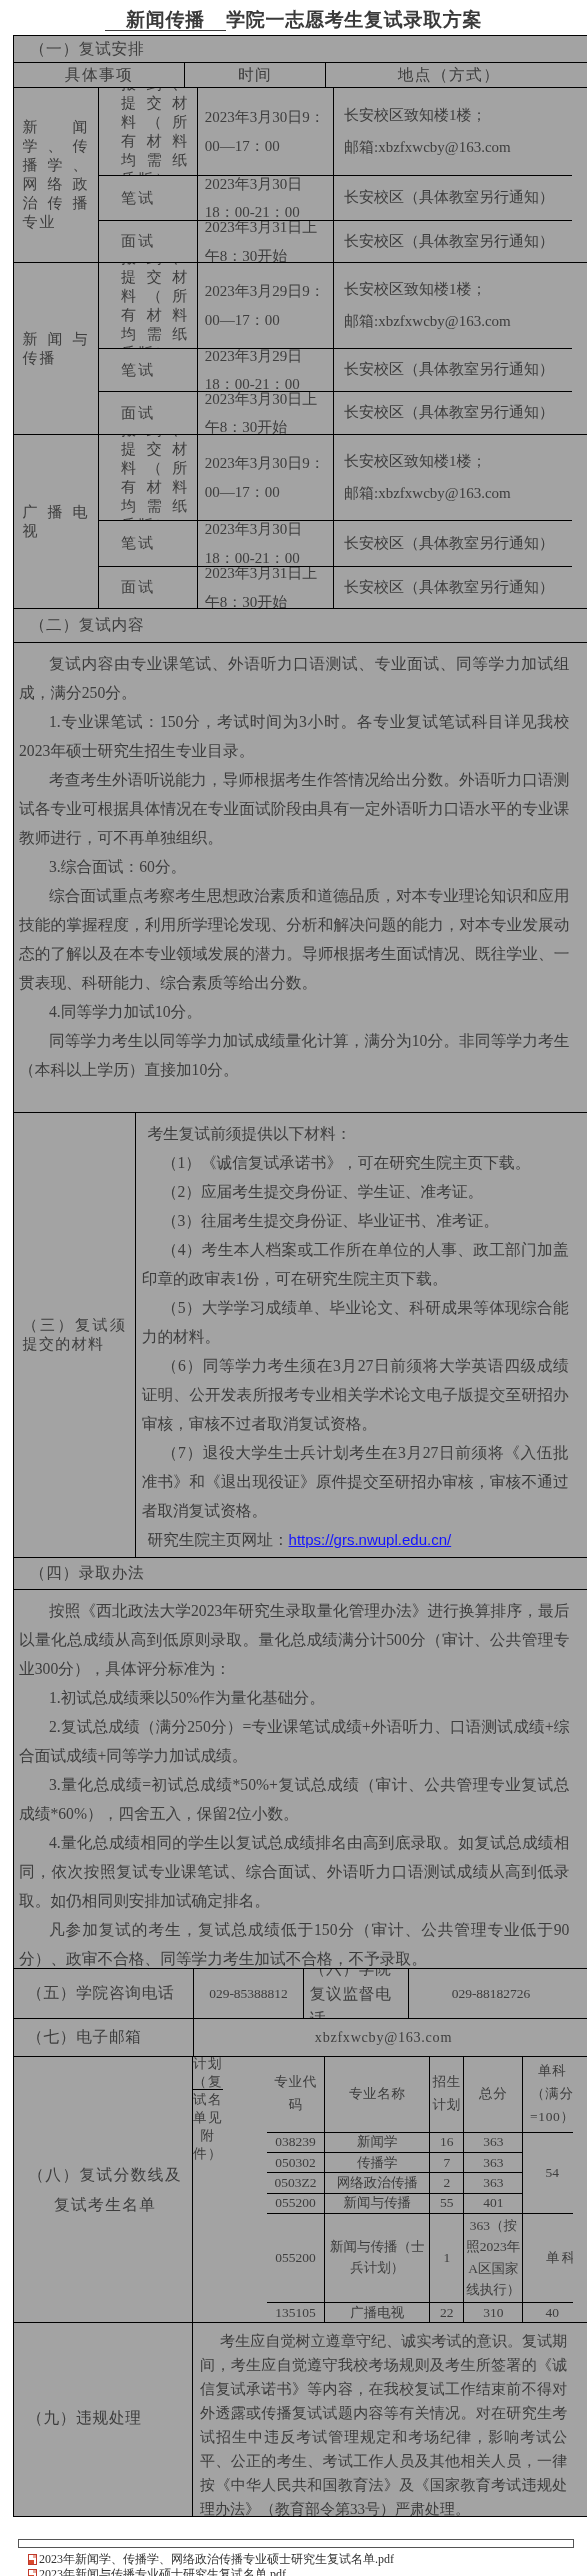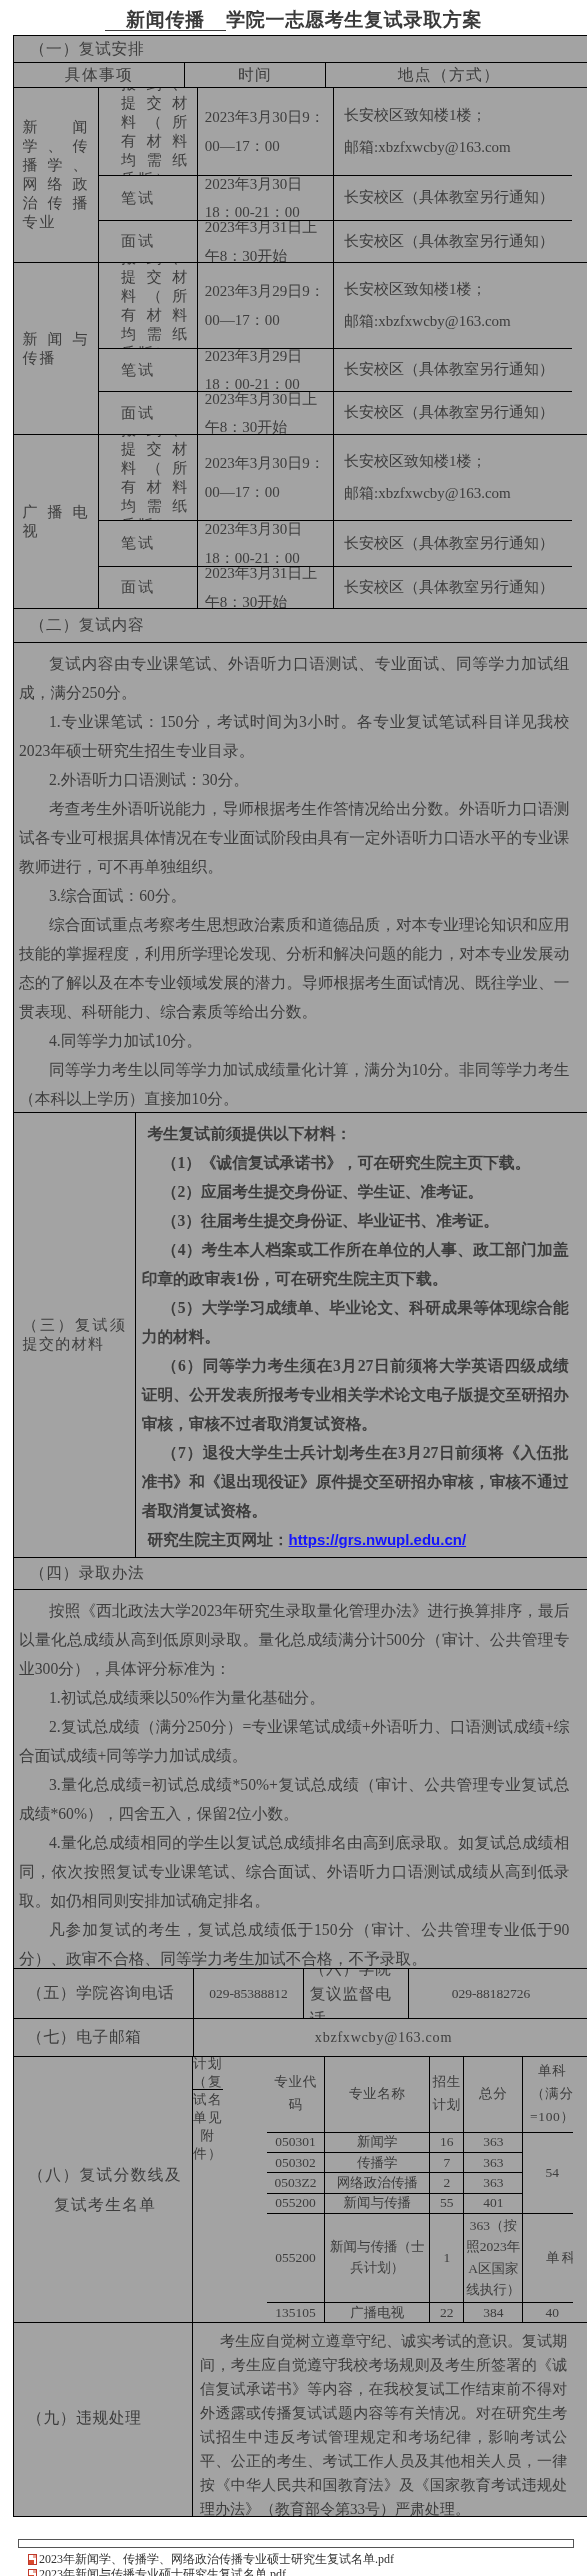--- a/index.html
+++ b/index.html
@@ -55,21 +55,21 @@
   .sub123{height:88px}.sub63{height:45px}.sub58{height:41px}
   .sub121{height:86px}.sub61{height:43px}.sub59{height:42px}.sub64{height:46px}
   .content-cell { font-size:15.7px; line-height:29px; padding:5.7px 3.6px 0 5px; text-align:justify; }
   .content-cell p { text-indent:30px; }
   .h660{height:470px}.h533{height:379px}
   .h625{height:445px}
   .matlabel {
     width:122px; font-size:15px; letter-spacing:1.4px; padding:7.1px 8.5px;
     display:flex; align-items:center; text-align:justify;
   }
-  .mat-content { width:437px; font-size:15.7px; line-height:29px; padding:5.7px 4.3px 0 5.7px; text-align:justify;font-weight:bold; }
+  .mat-content { width:437px; font-size:15.7px; line-height:29px; padding:5.7px 4.3px 0 5.7px; text-align:justify; }
   .mat-content .intro { text-indent:5.7px; }
   .mat-content .mitem { text-indent:20px; }
   .mat-content .homepage { text-indent:5.7px; }
   .homepage a {
     color:#1414ff; text-decoration:underline;
     font-family:"Liberation Sans","DejaVu Sans",sans-serif; font-size:15px;
   }
   .w253{width:180px}.w155{width:110px}.w147{width:105px}.w230{width:164px}.w532{width:379px}
   .w251{width:179px}
   .phone-label { font-size:15.7px; padding:4.3px 7.1px 4.3px 13px; display:flex; align-items:center; letter-spacing:0.7px; }
@@ -197,21 +197,20 @@
     </div>
   </div>
 
   <div class="row h48">
       <div class="cell last sec-label" style="width:559px">（二）复试内容</div>
     </div>
   <div class="row h660">
       <div class="cell last content-cell" style="width:559px">
     <p>复试内容由专业课笔试、外语听力口语测试、专业面试、同等学力加试组成，满分250分。</p>
     <p>1.专业课笔试：150分，考试时间为3小时。各专业复试笔试科目详见我校2023年硕士研究生招生专业目录。</p>
-    <p>2.外语听力口语测试：30分。</p>
     <p>考查考生外语听说能力，导师根据考生作答情况给出分数。外语听力口语测试各专业可根据具体情况在专业面试阶段由具有一定外语听力口语水平的专业课教师进行，可不再单独组织。</p>
     <p>3.综合面试：60分。</p>
     <p>综合面试重点考察考生思想政治素质和道德品质，对本专业理论知识和应用技能的掌握程度，利用所学理论发现、分析和解决问题的能力，对本专业发展动态的了解以及在本专业领域发展的潜力。导师根据考生面试情况、既往学业、一贯表现、科研能力、综合素质等给出分数。</p>
     <p>4.同等学力加试10分。</p>
     <p>同等学力考生以同等学力加试成绩量化计算，满分为10分。非同等学力考生（本科以上学历）直接加10分。</p>
   </div>
     </div>
 
   <div class="row h625">
     <div class="cell matlabel">（三）复试须提交的材料</div>
@@ -270,21 +269,21 @@
         <tbody>
             <tr class="hth">
           <th>专业代码</th>
           <th>专业名称</th>
           <th class="vert">招生计划</th>
           <th>总分</th>
           <th class="single">单科（满分=100）</th>
           <th class="single lastcol">单科（满分&gt;100分）</th>
         </tr>
         <tr style="height:18.5px">
-          <td>050301</td>
+          <td>038239</td>
           <td>新闻学</td>
           <td>16</td>
           <td>363</td>
           <td rowspan="4">54</td>
           <td rowspan="4" class="lastcol">81</td>
         </tr>
         <tr style="height:19px">
           <td>050302</td>
           <td>传播学</td>
           <td>7</td>
@@ -306,21 +305,21 @@
           <td>055200</td>
           <td class="note">新闻与传播（士兵计划）</td>
           <td>1</td>
           <td class="totnote">363（按照2023年A区国家线执行）</td>
           <td colspan="2" class="lastcol" style="letter-spacing:2.1px">单科不划线</td>
         </tr>
         <tr class="lastrow" style="height:20px">
           <td>135105</td>
           <td>广播电视</td>
           <td>22</td>
-          <td>384</td>
+          <td>310</td>
           <td>40</td>
           <td class="lastcol">60</td>
         </tr>
       </tbody>
         </table>
     </div>
   </div>
 
   <div class="row last" style="height:193px">
     <div class="cell sec9-label">（九）违规处理</div>

